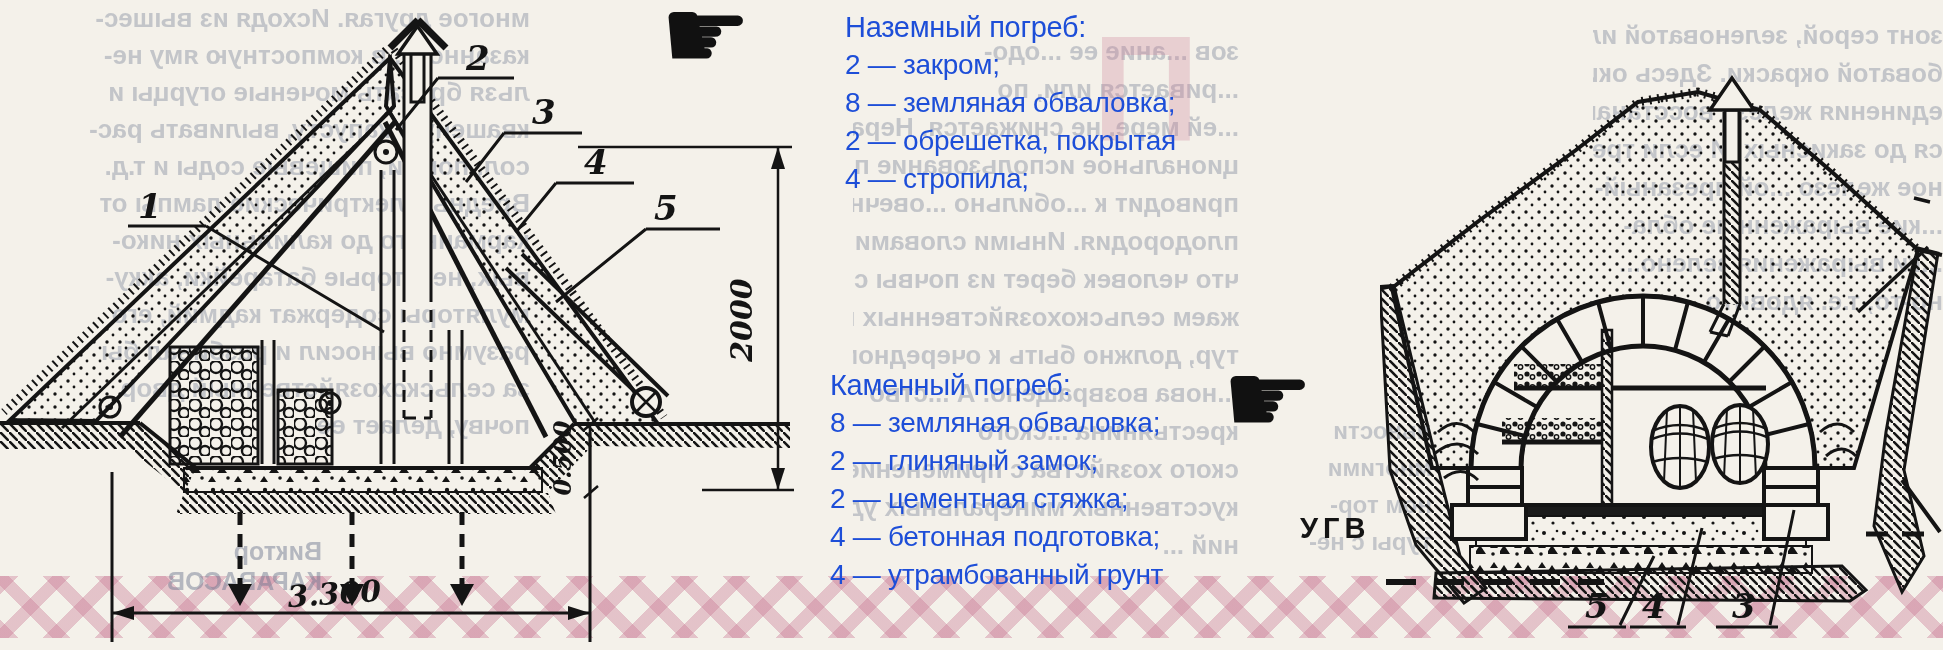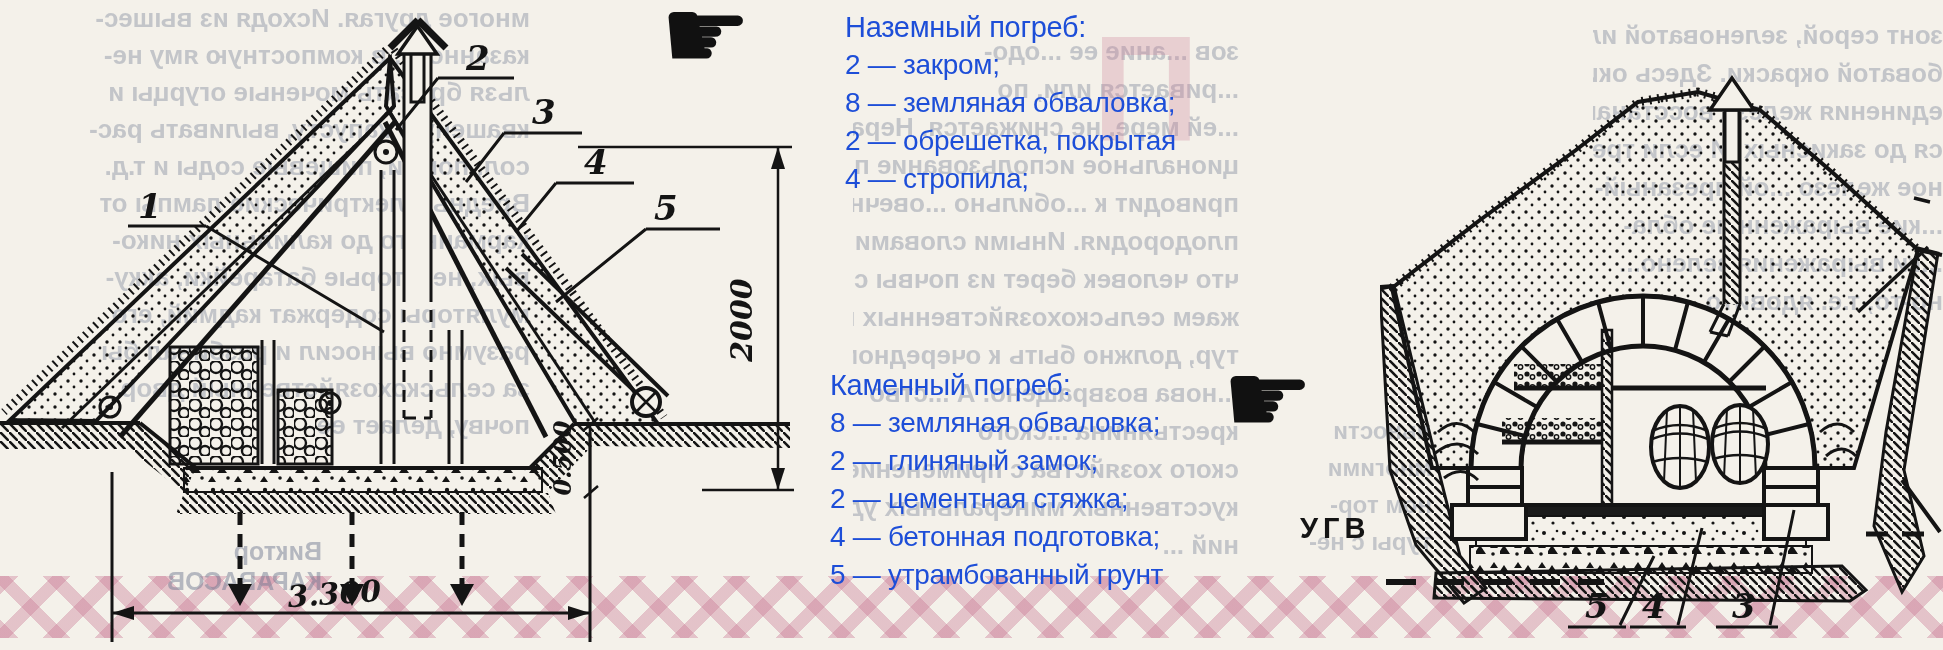--- a/index.html
+++ b/index.html
@@ -319,21 +319,21 @@
         <div class="lg-line">4 — стропила;</div>
       </div>
   </div>
   <div class="legend" id="legend-stone">
     <div class="lg-title">Каменный погреб:</div>
     <div>
         <div class="lg-line">8 — земляная обваловка;</div>
         <div class="lg-line">2 — глиняный замок;</div>
         <div class="lg-line">2 — цементная стяжка;</div>
         <div class="lg-line">4 — бетонная подготовка;</div>
-        <div class="lg-line">5 — утрамбованный грунт</div>
+        <div class="lg-line">4 — утрамбованный грунт</div>
       </div>
   </div>
 
   <div class="hand" id="hand1">☛</div>
   <div class="hand" id="hand2">☛</div>
 
   <div id="ugv">УГВ</div>
 </div>
 
 </body></html>

